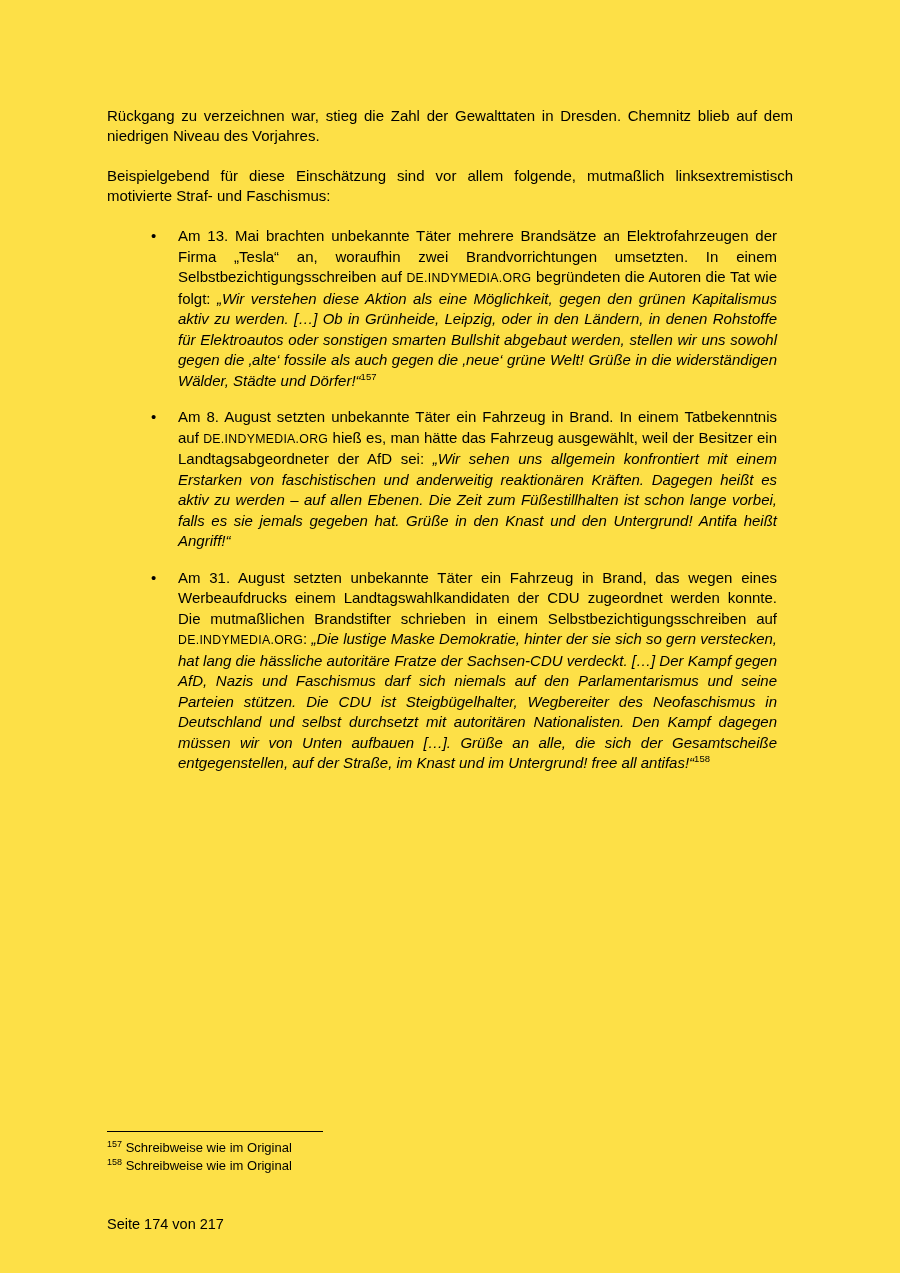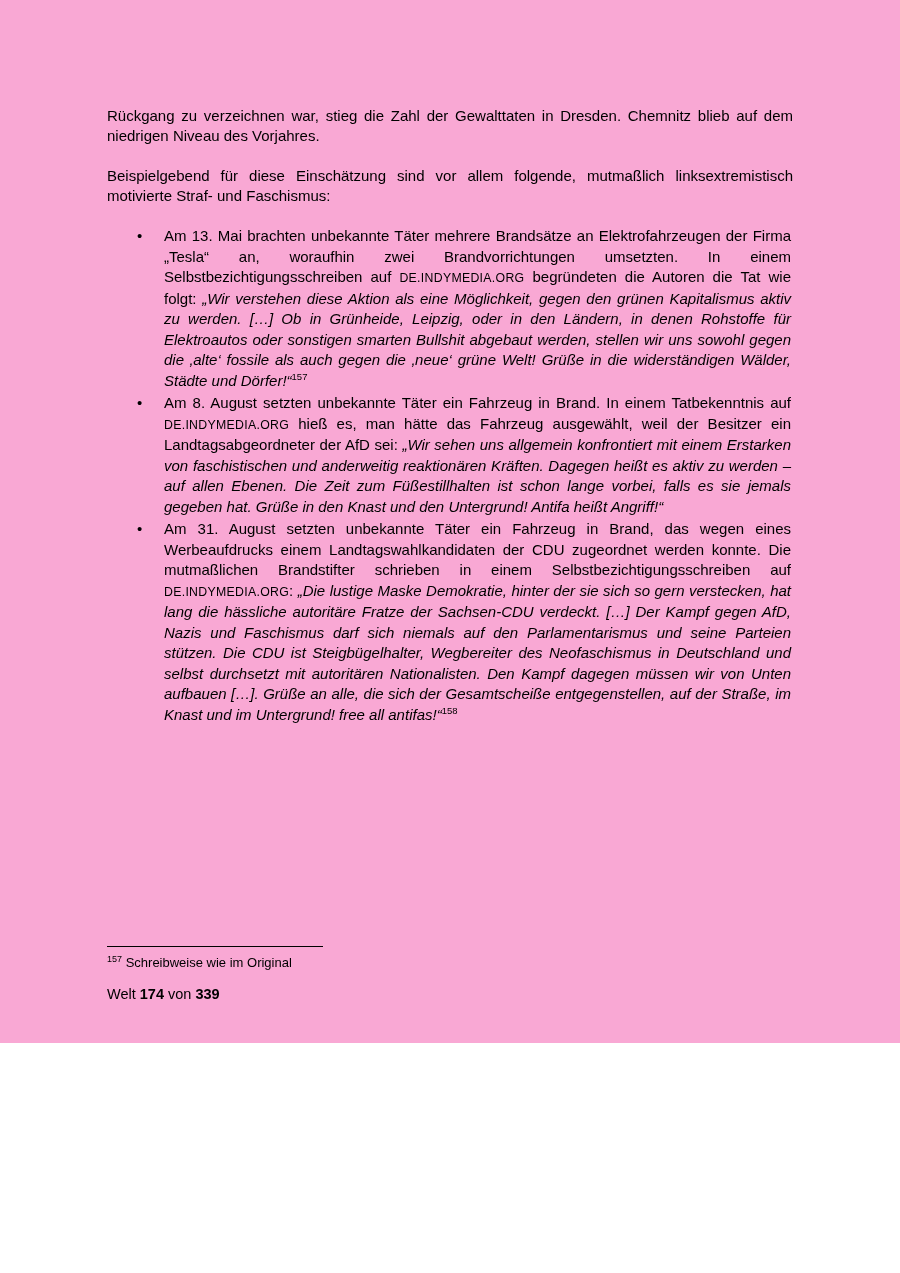--- a/index.html
+++ b/index.html
@@ -4,23 +4,23 @@
 <title>Dokumentseite</title>
 <style>
   html, body {
     margin: 0;
     padding: 0;
     background: #ffffff;
   }
   .page {
     position: relative;
     width: 900px;
-    height: 1043px;
+    height: 1273px;
     margin: 0 auto;
-    background: #f9a8d4;
+    background: #fde047;
     font-family: "Liberation Sans", sans-serif;
     color: #000000;
     overflow: hidden;
   }
   .content {
     position: absolute;
     top: 106px;
     left: 107px;
     width: 686px;
   }
@@ -33,21 +33,21 @@
   ul.bullets {
     margin: 0;
     padding: 0 0 0 55px;
     list-style: none;
   }
   ul.bullets li {
     position: relative;
     font-size: 15px;
     line-height: 20.5px;
     text-align: justify;
-    margin: 2px;
+    margin: 16px;
   }
   ul.bullets li::before {
     content: "\2022";
     position: absolute;
     left: -27px;
     top: 0;
     font-size: 15px;
   }
   .seg-normal { font-style: normal; }
   .seg-italic { font-style: italic; }
@@ -58,21 +58,21 @@
   }
   .seg-sup {
     font-style: normal;
     font-size: 9.5px;
     vertical-align: super;
     line-height: 0;
   }
   .footnotes {
     position: absolute;
     left: 107px;
-    bottom: 71px;
+    bottom: 98px;
     width: 686px;
     font-size: 13px;
     line-height: 18px;
   }
   .footnote-rule {
     width: 216px;
     border-top: 1px solid #000;
     margin-bottom: 7px;
   }
   .footnote sup {
@@ -80,21 +80,21 @@
     vertical-align: super;
     line-height: 0;
   }
   .page-footer {
     position: absolute;
     left: 107px;
     bottom: 40px;
     font-size: 14.5px;
     line-height: 18px;
   }
-  .page-footer b { font-weight: bold; margin-top: 44px; }
+  .page-footer b { font-weight: normal; margin-top: 44px; }
 </style>
 </head>
 <body>
 
 <div class="page">
 
   <div class="content">
     <p>Rückgang zu verzeichnen war, stieg die Zahl der Gewalttaten in Dresden. Chemnitz blieb auf dem niedrigen Niveau des Vorjahres.</p>
     <p>Beispielgebend für diese Einschätzung sind vor allem folgende, mutmaßlich linksextremistisch motivierte Straf- und Faschismus:</p>
 
@@ -104,19 +104,23 @@
       <li><span class="seg-normal">Am 31. August setzten unbekannte Täter ein Fahrzeug in Brand, das wegen eines Werbeaufdrucks einem Landtagswahlkandidaten der CDU zugeordnet werden konnte. Die mutmaßlichen Brandstifter schrieben in einem Selbstbezichtigungsschreiben auf </span><span class="seg-smallcaps">DE.INDYMEDIA.ORG</span><span class="seg-normal">: </span><span class="seg-italic">„Die lustige Maske Demokratie, hinter der sie sich so gern verstecken, hat lang die hässliche autoritäre Fratze der Sachsen-CDU verdeckt. […] Der Kampf gegen AfD, Nazis und Faschismus darf sich niemals auf den Parlamentarismus und seine Parteien stützen. Die CDU ist Steigbügelhalter, Wegbereiter des Neofaschismus in Deutschland und selbst durchsetzt mit autoritären Nationalisten. Den Kampf dagegen müssen wir von Unten aufbauen […]. Grüße an alle, die sich der Gesamtscheiße entgegenstellen, auf der Straße, im Knast und im Untergrund! free all antifas!“</span><span class="seg-sup">158</span></li>
     </ul>
   </div>
 
   <div class="footnotes">
     <div class="footnote-rule"></div>
     <div class="footnote">
       <sup>157</sup>
       <span>Schreibweise wie im Original</span>
     </div>
+    <div class="footnote">
+      <sup>158</sup>
+      <span>Schreibweise wie im Original</span>
+    </div>
   </div>
 
   <div class="page-footer">
-    <span>Welt </span><b>174</b><span> von </span><b>339</b>
+    <span>Seite </span><b>174</b><span> von </span><b>217</b>
   </div>
 
 </div>
 
 </body></html>

